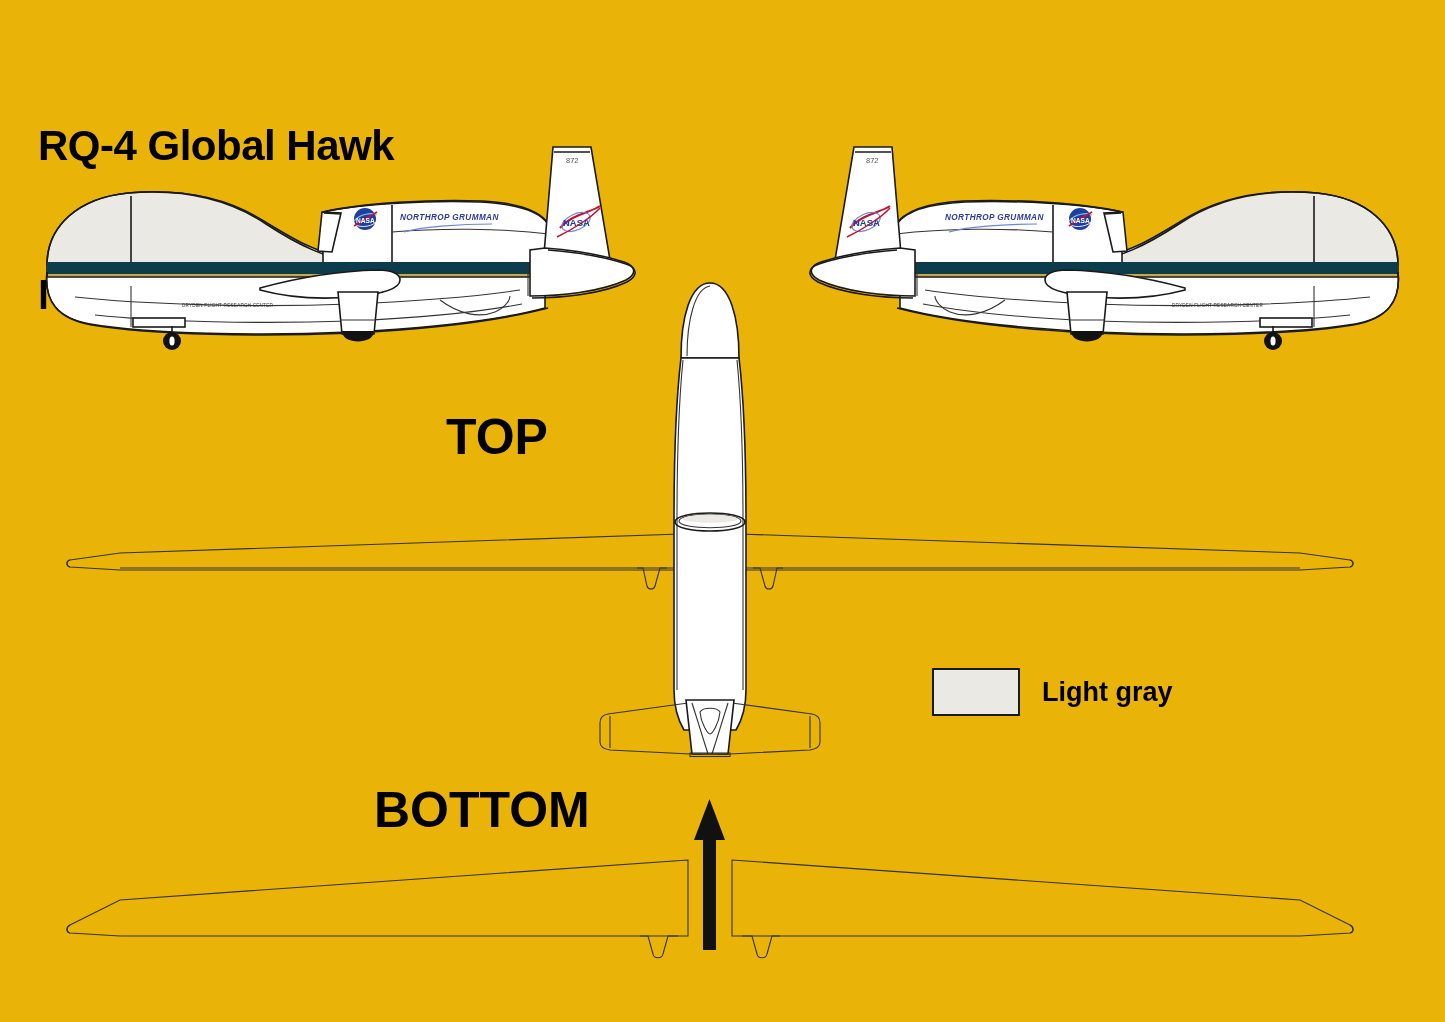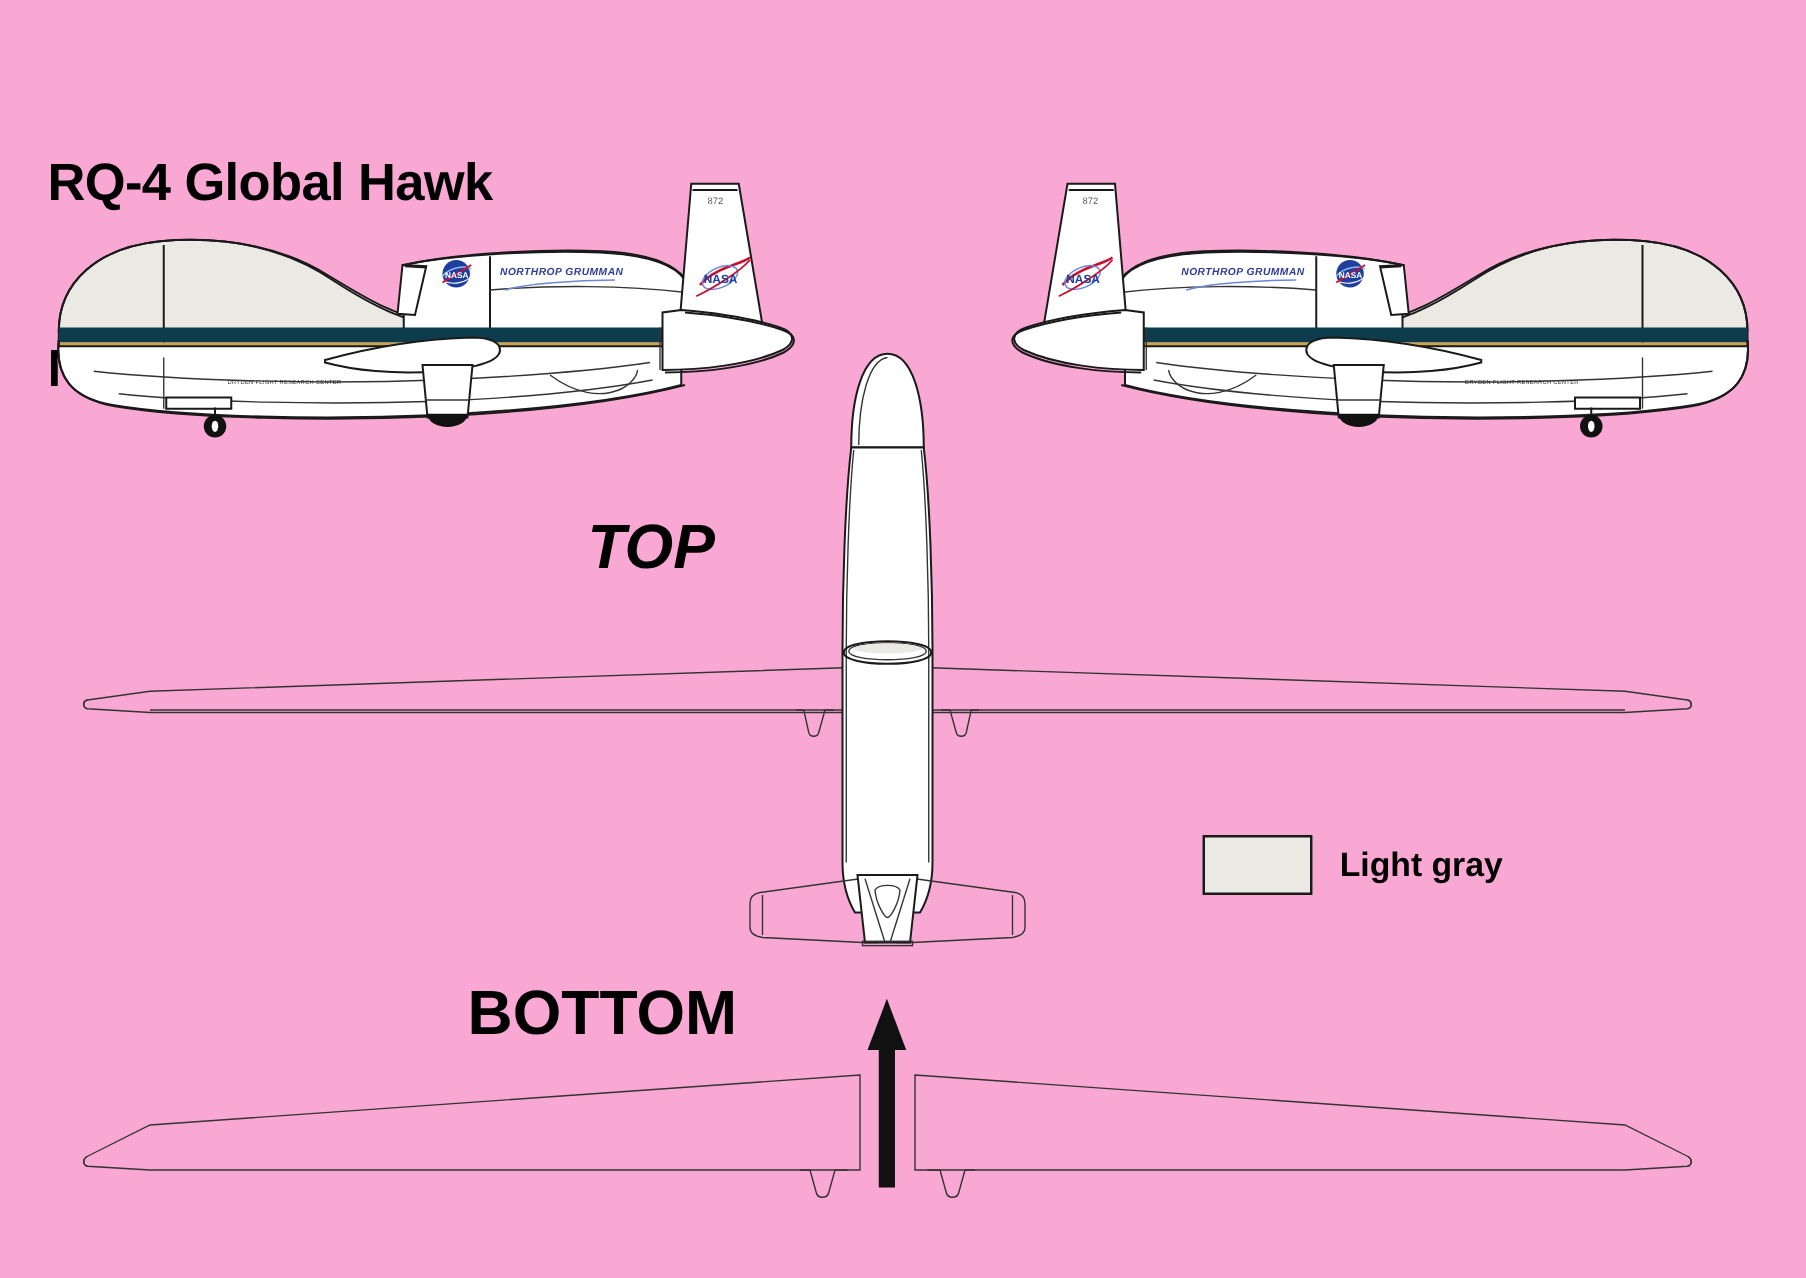--- a/index.html
+++ b/index.html
@@ -8,55 +8,54 @@
     background: #ffffff;
   }
   body {
     font-family: "Liberation Sans", sans-serif;
     -webkit-font-smoothing: antialiased;
   }
   #canvas {
     position: relative;
     width: 1445px;
     height: 1022px;
-    background: #f9a8d4;
+    background: #eab308;
     overflow: hidden;
   }
   .title-block {
     position: absolute;
     left: 38px;
     top: 22px;
     font-size: 42px;
     font-weight: bold;
     line-height: 1.18;
     color: #000000;
     letter-spacing: -0.5px;
     white-space: pre;
   }
   .view-label {
     position: absolute;
     font-size: 50px;
     font-weight: bold;
     color: #000000;
     letter-spacing: 0px;
   }
-  #label-top  { left: 470px; top: 408px; font-style: italic; }
+  #label-top  { left: 446px; top: 408px; }
   #label-bottom { left: 374px; top: 781px; }
 
   .legend {
     position: absolute;
     left: 932px;
     top: 668px;
     width: 300px;
   }
   .legend-row {
     display: flex;
     align-items: center;
     margin-bottom: 15px;
-    justify-content: center;
   }
   .legend-swatch {
     width: 88px;
     height: 48px;
     border: 2px solid #1a1a1a;
     box-sizing: border-box;
     flex: 0 0 auto;
   }
   .legend-text {
     margin-left: 22px;

